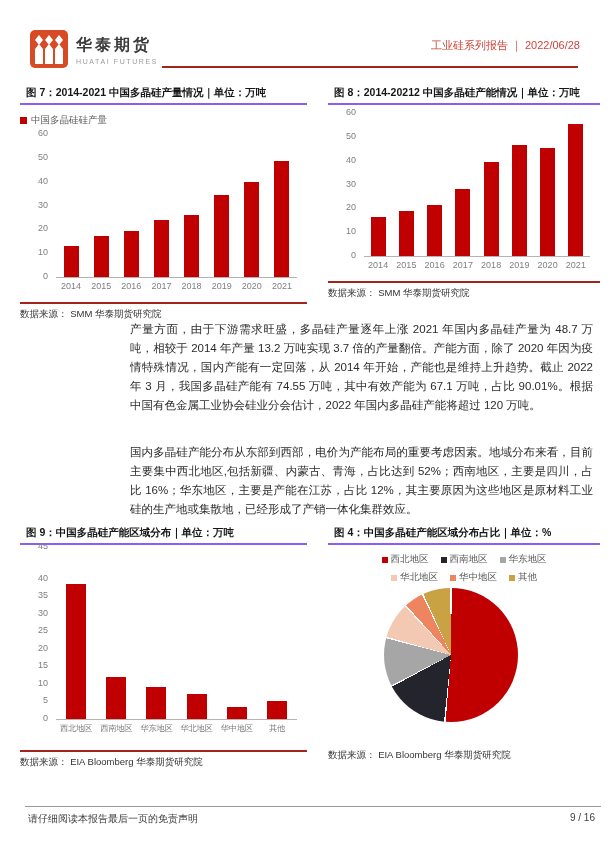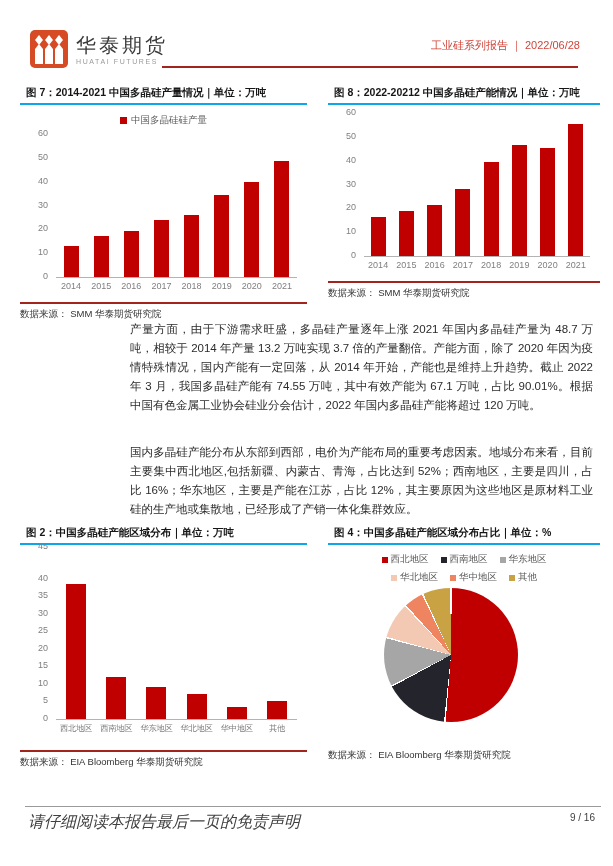--- a/index.html
+++ b/index.html
@@ -1,30 +1,30 @@
 <!DOCTYPE html>
 <html><head>
 <meta charset="utf-8">
 <style>
   html,body{margin:0;padding:0;background:#e8e8e8;}
   .page{position:relative;width:613px;height:866px;margin:0 auto;background:#ffffff;
         font-family:"Liberation Sans","DejaVu Sans",sans-serif;overflow:hidden;}
 
   
   .logo{position:absolute;left:30px;top:30px;display:flex;align-items:center;gap:8px;}
-  .logo-cn{font-size:20px;font-weight:normal;color:#3a3a3a;letter-spacing:3px;line-height:22px;}
+  .logo-cn{font-size:16px;font-weight:bold;color:#3a3a3a;letter-spacing:3px;line-height:22px;}
   .logo-en{font-size:7px;color:#9a9a9a;letter-spacing:1.6px;margin-top:2px;}
   .report-series{position:absolute;right:33px;top:38px;font-size:11px;color:#d0453a;}
   .header-rule{position:absolute;left:162px;top:66px;width:416px;height:2px;background:#a3241c;}
 
   
   .panel{position:absolute;}
   .fig-title{margin:0;font-size:10.5px;font-weight:bold;color:#161616;
-             padding:0 0 4px 6px;border-bottom:2px solid #0ea5e9;line-height:13px;}
-  .legend{display:flex;justify-content:center;align-items:center;gap:4px;margin-top:9px;height:12px;}
+             padding:0 0 4px 6px;border-bottom:2px solid #8b5cf6;line-height:13px;}
+  .legend{display:flex;align-items:center;gap:4px;margin-top:9px;height:12px;}
   .legend-marker{width:7px;height:7px;background:#c00000;display:inline-block;}
   .legend-label{font-size:9.5px;color:#595959;}
 
   .chart{margin-left:36px;margin-right:10px;}
   .plotwrap{position:relative;display:flex;align-items:flex-end;border-bottom:1px solid #b3b3b3;}
   .yaxis span{position:absolute;right:calc(100% + 8px);font-size:9px;color:#7f7f7f;line-height:9px;}
   .slot{flex:1;display:flex;justify-content:center;align-items:flex-end;}
   .bar{width:var(--barw,15px);}
   .xlabels{display:flex;margin-top:3px;}
   .xlabels span{flex:1;text-align:center;font-size:9px;color:#7f7f7f;}
@@ -41,21 +41,21 @@
   .pie{position:absolute;border-radius:50%;}
 
   
   .bodytext{position:absolute;left:130px;top:320px;width:463px;font-size:11.5px;
             line-height:19px;color:#2b2b2b;text-align:justify;}
   .bodytext p{margin:0;}
   .bodytext p + p{margin-top:28px;}
 
   
   .footer-rule{position:absolute;left:25px;right:12px;top:806px;height:1px;background:#9a9a9a;}
-  .footer-disclaimer{position:absolute;left:28px;top:812px;font-size:16px;color:#404040;font-style:italic;}
+  .footer-disclaimer{position:absolute;left:28px;top:812px;font-size:10px;color:#404040;}
   .footer-page{position:absolute;right:18px;top:812px;font-size:10px;color:#404040;}
 </style>
 </head>
 <body>
 
 <div class="page">
 
   <div class="logo">
     <svg width="38" height="38" viewBox="0 0 38 38">
       <rect x="0" y="0" width="38" height="38" rx="5" fill="#d64a26"></rect>
@@ -124,21 +124,21 @@
           <span>2018</span>
           <span>2019</span>
           <span>2020</span>
           <span>2021</span>
         </div>
       </div>
     <div class="source ruled" style="margin-top:11px;">数据来源： SMM 华泰期货研究院</div>
   </section>
 
   <section class="panel" style="left:328px;top:86px;width:272px;">
-    <h2 class="fig-title">图 8：2022-20212 中国多晶硅产能情况｜单位：万吨</h2>
+    <h2 class="fig-title">图 8：2014-20212 中国多晶硅产能情况｜单位：万吨</h2>
     <div class="chart" style="margin-top: 8px; --barw: 15px;">
         <div class="plotwrap" style="height: 143px;">
           <div class="yaxis">
             <span style="bottom: -4px;">0</span>
             <span style="bottom: 19.8333px;">10</span>
             <span style="bottom: 43.6667px;">20</span>
             <span style="bottom: 67.5px;">30</span>
             <span style="bottom: 91.3333px;">40</span>
             <span style="bottom: 115.167px;">50</span>
             <span style="bottom: 139px;">60</span>
@@ -181,21 +181,21 @@
       </div>
     <div class="source ruled" style="margin-top:11px;">数据来源： SMM 华泰期货研究院</div>
   </section>
 
   <div class="bodytext">
     <p>产量方面，由于下游需求旺盛，多晶硅产量逐年上涨 2021 年国内多晶硅产量为 48.7 万吨，相较于 2014 年产量 13.2 万吨实现 3.7 倍的产量翻倍。产能方面，除了 2020 年因为疫情特殊情况，国内产能有一定回落，从 2014 年开始，产能也是维持上升趋势。截止 2022 年 3 月，我国多晶硅产能有 74.55 万吨，其中有效产能为 67.1 万吨，占比 90.01%。根据中国有色金属工业协会硅业分会估计，2022 年国内多晶硅产能将超过 120 万吨。</p>
     <p>国内多晶硅产能分布从东部到西部，电价为产能布局的重要考虑因素。地域分布来看，目前主要集中西北地区,包括新疆、内蒙古、青海，占比达到 52%；西南地区，主要是四川，占比 16%；华东地区，主要是产能在江苏，占比 12%，其主要原因为这些地区是原材料工业硅的生产地或集散地，已经形成了产销一体化集群效应。</p>
   </div>
 
   <section class="panel panel-sm" style="left:20px;top:526px;width:287px;">
-    <h2 class="fig-title">图 2：中国多晶硅产能区域分布｜单位：万吨</h2>
+    <h2 class="fig-title">图 9：中国多晶硅产能区域分布｜单位：万吨</h2>
     <div class="chart" style="margin-top: 16px; --barw: 20px;">
         <div class="plotwrap" style="height: 158px;">
           <div class="yaxis">
             <span style="bottom: -4px;">0</span>
             <span style="bottom: 13.5556px;">5</span>
             <span style="bottom: 31.1111px;">10</span>
             <span style="bottom: 48.6667px;">15</span>
             <span style="bottom: 66.2222px;">20</span>
             <span style="bottom: 83.7778px;">25</span>
             <span style="bottom: 101.333px;">30</span>

